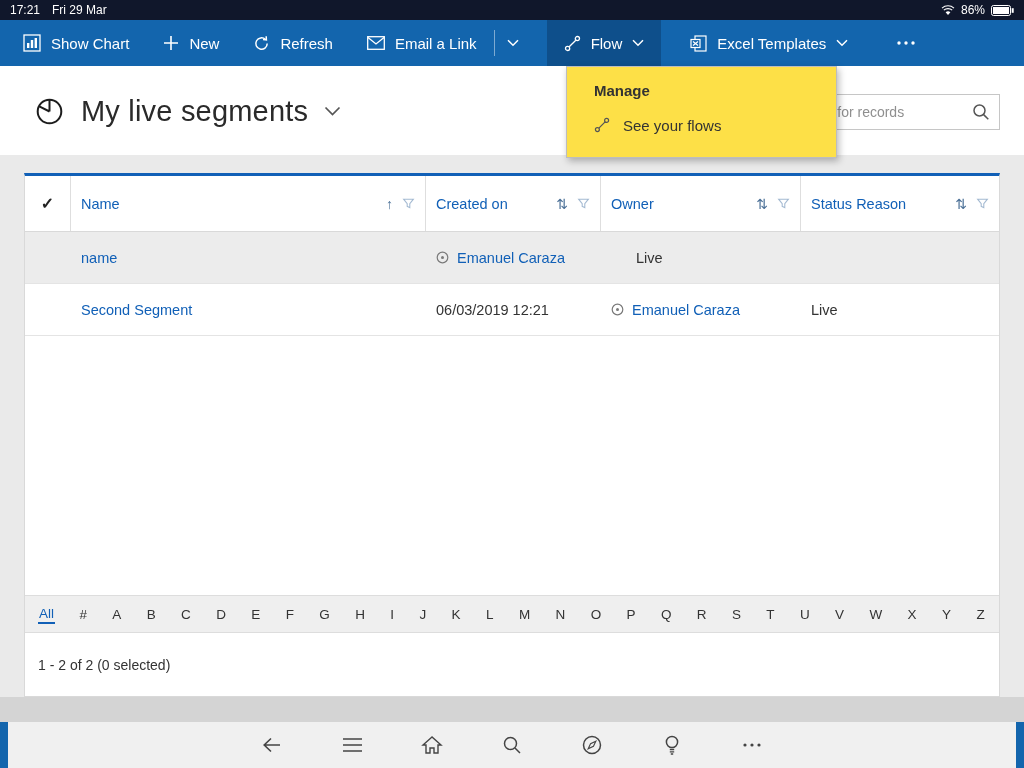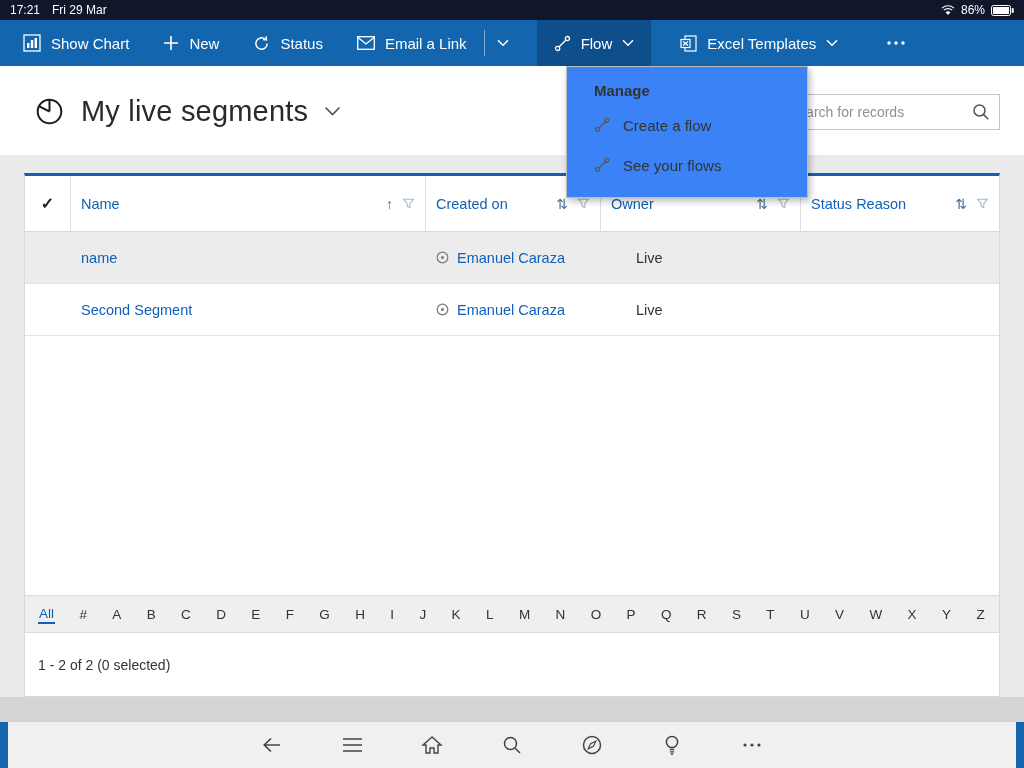--- a/index.html
+++ b/index.html
@@ -26,21 +26,21 @@
   .page-header{position:absolute;top:66px;left:0;right:0;height:89px;background:#fff;}
   .title-group{position:absolute;left:34px;top:29px;display:flex;align-items:center;gap:16px;cursor:pointer}
   .page-title{font-size:29px;color:#2a2a2a;letter-spacing:.2px}
   .search-box{position:absolute;right:24px;top:28px;width:300px;height:36px;border:1px solid #c6c6c6;background:#fff;}
   .search-box input{width:100%;height:100%;border:0;outline:none;padding:0 36px 0 88px;font-size:14px;color:#333;
                     font-family:"Liberation Sans",sans-serif;background:transparent}
   .search-box input::placeholder{color:#8f8f8f}
   .search-icon{position:absolute;right:9px;top:8px}
 
   
-  .flow-menu{position:absolute;left:566px;top:66px;width:242px;background:#3b82f6;border:1px solid #bdbdbd;
+  .flow-menu{position:absolute;left:566px;top:66px;width:271px;background:#fde047;border:1px solid #bdbdbd;
              box-shadow:2px 3px 7px rgba(0,0,0,.28);z-index:60;padding:15px 0 12px;}
   .menu-header{font-weight:bold;font-size:15px;color:#333;padding:0 0 6px 27px;}
   .menu-item{display:flex;align-items:center;gap:13px;height:40px;padding-left:27px;font-size:15px;color:#333;cursor:pointer}
 
   
   .grid{position:absolute;left:24px;top:173px;width:976px;height:524px;background:#fff;
         border:1px solid #d9d9d9;border-top:3px solid #1160b7;display:flex;flex-direction:column;}
   .grid-header{display:flex;height:56px;border-bottom:1px solid #d9d9d9;align-items:stretch;flex:0 0 auto}
   .hcell{display:flex;align-items:center;border-right:1px solid #dedede;padding:0 10px;cursor:pointer}
   .hcell:last-child{border-right:none}
@@ -125,21 +125,21 @@
       <span>New</span>
     </div>
 
     <div class="cmd-item">
       <span class="icn">
         <svg width="17" height="17" viewBox="0 0 17 17">
             <path d="M14.2 8.5 a5.7 5.7 0 1 1-1.7-4" fill="none" stroke="#fff" stroke-width="1.5"></path>
             <path d="M13.2 1.3 l0.2 3.5 -3.4-0.4" fill="none" stroke="#fff" stroke-width="1.5"></path>
           </svg>
       </span>
-      <span>Status</span>
+      <span>Refresh</span>
     </div>
 
     <div class="cmd-item">
       <span class="icn">
         <svg width="18" height="14" viewBox="0 0 18 14">
             <rect x="0.7" y="0.7" width="16.6" height="12.6" fill="none" stroke="#fff" stroke-width="1.3"></rect>
             <path d="M1 1.5 L9 8 L17 1.5" fill="none" stroke="#fff" stroke-width="1.3"></path>
           </svg>
       </span>
       <span>Email a Link</span>
@@ -224,30 +224,20 @@
   <div class="flow-menu">
     <div class="menu-header">Manage</div>
     <div class="menu-item">
       <span class="icn">
         <svg width="16" height="16" viewBox="0 0 17 17">
             <circle cx="3.6" cy="13.4" r="2.1" fill="none" stroke="#555" stroke-width="1.3"></circle>
             <circle cx="13.4" cy="3.6" r="2.1" fill="none" stroke="#555" stroke-width="1.3"></circle>
             <path d="M5.2 11.8 L11.8 5.2" stroke="#555" stroke-width="1.3"></path>
           </svg>
       </span>
-      <span>Create a flow</span>
-    </div>
-    <div class="menu-item">
-      <span class="icn">
-        <svg width="16" height="16" viewBox="0 0 17 17">
-            <circle cx="3.6" cy="13.4" r="2.1" fill="none" stroke="#555" stroke-width="1.3"></circle>
-            <circle cx="13.4" cy="3.6" r="2.1" fill="none" stroke="#555" stroke-width="1.3"></circle>
-            <path d="M5.2 11.8 L11.8 5.2" stroke="#555" stroke-width="1.3"></path>
-          </svg>
-      </span>
       <span>See your flows</span>
     </div>
   </div>
 
   <div class="grid">
 
     <div class="grid-header">
       <div class="hcell col-check">
         <span class="check-glyph">✓</span>
       </div>
@@ -304,20 +294,21 @@
         <a href="#">Emanuel Caraza</a>
       </div>
       <div class="cell col-status">Live</div>
     </div>
 
     <div class="grid-row">
       <div class="cell col-check"></div>
       <div class="cell col-name">
         <a href="#">Second Segment</a>
       </div>
+      <div class="cell col-created">06/03/2019 12:21</div>
       <div class="cell col-owner">
         <span class="icn">
           <svg width="13" height="13" viewBox="0 0 13 13">
               <circle cx="6.5" cy="6.5" r="5.3" fill="none" stroke="#7a7a7a" stroke-width="1.2"></circle>
               <circle cx="6.5" cy="6.5" r="1.5" fill="#7a7a7a"></circle>
             </svg>
         </span>
         <a href="#">Emanuel Caraza</a>
       </div>
       <div class="cell col-status">Live</div>

